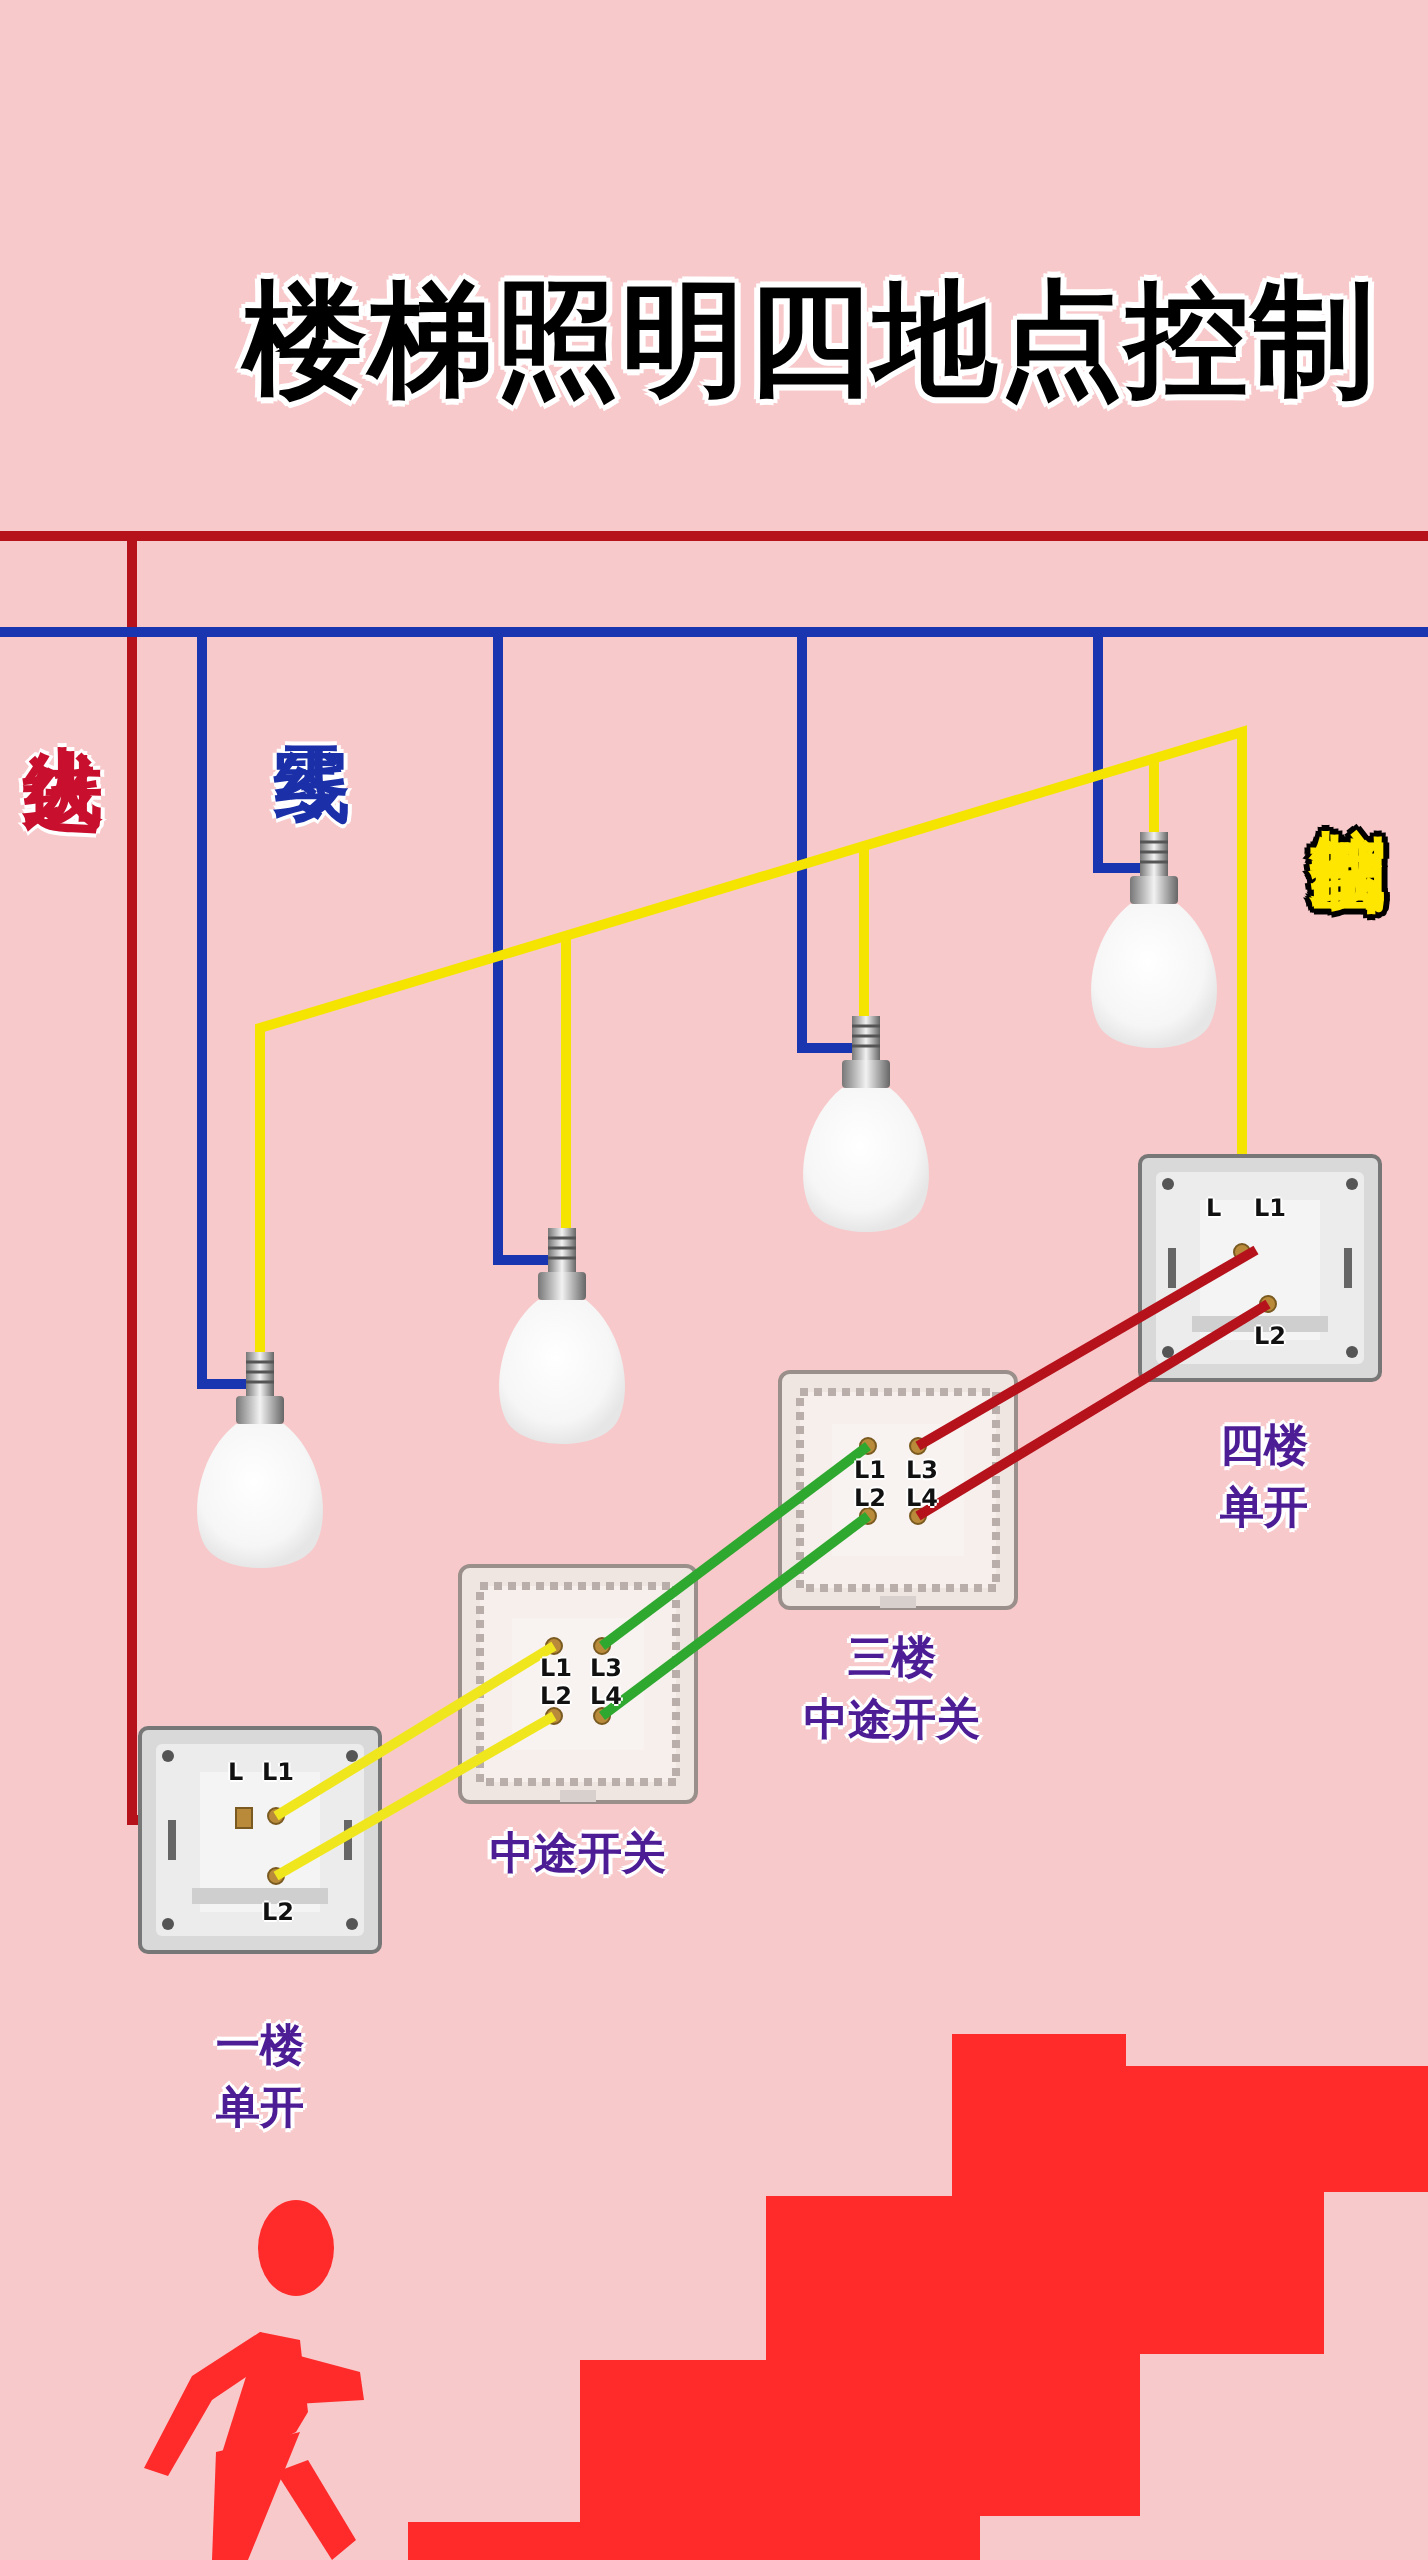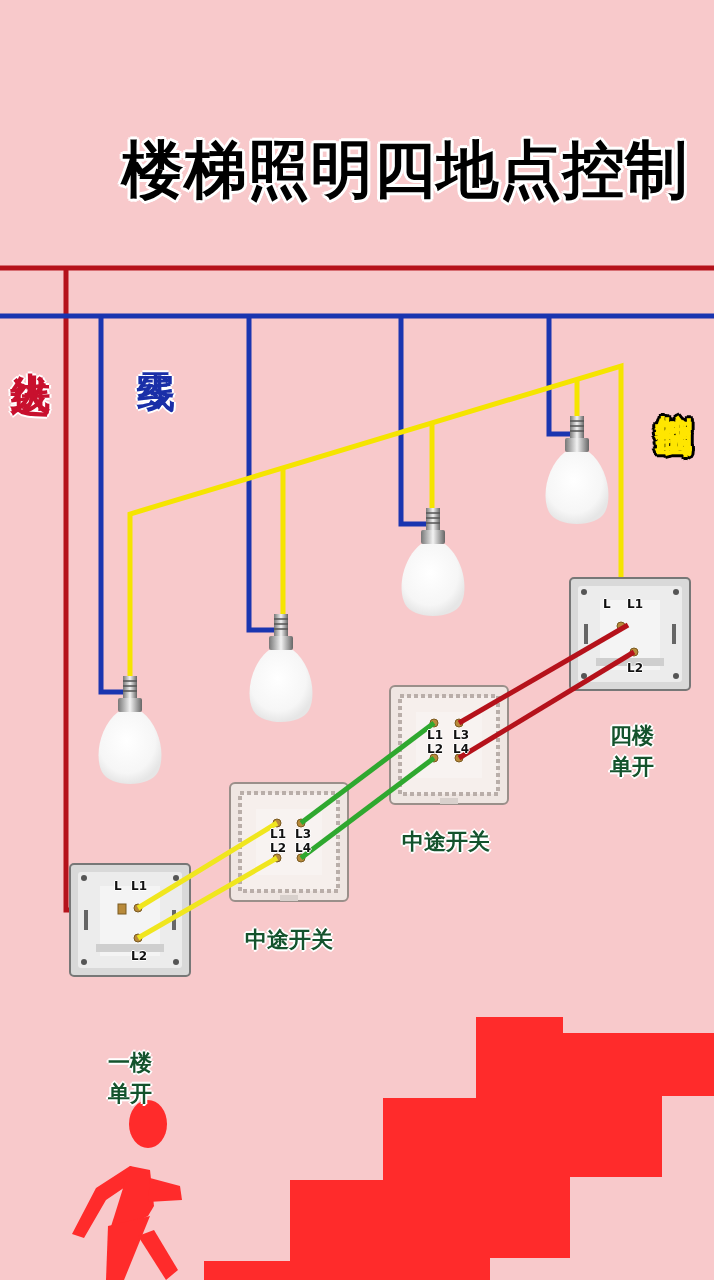--- a/index.html
+++ b/index.html
@@ -8,22 +8,22 @@
   svg { position:absolute; left:0; top:0; }
   .title { position:absolute; left:0; top:128px; width:714px; text-align:center; font-size:62px; font-weight:bold; color:#000; letter-spacing:1px;
     text-shadow: 3px 0 0 #fff,-3px 0 0 #fff,0 3px 0 #fff,0 -3px 0 #fff,2px 2px 0 #fff,-2px -2px 0 #fff,2px -2px 0 #fff,-2px 2px 0 #fff; padding-left: 48px; }
   .vlabel { position:absolute; writing-mode:vertical-rl; text-orientation:upright; font-weight:bold; letter-spacing:2px; }
   .live-label { left:4px; top:340px; font-size:40px; color:#c8102e;
     text-shadow:2px 0 0 #fff,-2px 0 0 #fff,0 2px 0 #fff,0 -2px 0 #fff; }
   .neutral-label { left:130px; top:342px; font-size:38px; color:#1a2fa8;
     text-shadow:2px 0 0 #fff,-2px 0 0 #fff,0 2px 0 #fff,0 -2px 0 #fff; }
   .ctrl-label { left:648px; top:384px; font-size:38px; color:#ffe600;
     text-shadow:3px 0 0 #000,-3px 0 0 #000,0 3px 0 #000,0 -3px 0 #000,2px 2px 0 #000,-2px -2px 0 #000,2px -2px 0 #000,-2px 2px 0 #000; }
-  .caption { position:absolute; text-align:center; font-weight:bold; font-size:22px; line-height:31px; color:#14532d;
-    text-shadow:2px 0 0 #fff,-2px 0 0 #fff,0 2px 0 #fff,0 -2px 0 #fff,1px 1px 0 #fff,-1px -1px 0 #fff;margin-top:12px; }
+  .caption { position:absolute; text-align:center; font-weight:bold; font-size:22px; line-height:31px; color:#4c1d95;
+    text-shadow:2px 0 0 #fff,-2px 0 0 #fff,0 2px 0 #fff,0 -2px 0 #fff,1px 1px 0 #fff,-1px -1px 0 #fff; }
   .term { position:absolute; font-size:12px; font-weight:bold; color:#111; line-height:13px;
     text-shadow:1px 0 0 #fff,-1px 0 0 #fff,0 1px 0 #fff,0 -1px 0 #fff; }
 </style>
 </head>
 <body>
 
 <div id="stage">
 
   <svg width="714" height="1280" viewBox="0 0 714 1280">
     <defs>
@@ -141,28 +141,29 @@
 
   <span class="term" style="left:427px;top:729px;">L1</span>
   <span class="term" style="left:427px;top:743px;">L2</span>
   <span class="term" style="left:453px;top:729px;">L3</span>
   <span class="term" style="left:453px;top:743px;">L4</span>
 
   <span class="term" style="left:603px;top:598px;">L</span>
   <span class="term" style="left:627px;top:598px;">L1</span>
   <span class="term" style="left:627px;top:662px;">L2</span>
 
-  <div class="caption" style="left:70px;top:1035px;width:120px;">
+  <div class="caption" style="left:70px;top:1008px;width:120px;">
     <div>一楼</div>
     <div>单开</div>
   </div>
   <div class="caption" style="left:219px;top:912px;width:140px;">
     <div>中途开关</div>
   </div>
   <div class="caption" style="left:376px;top:814px;width:140px;">
+    <div>三楼</div>
     <div>中途开关</div>
   </div>
   <div class="caption" style="left:572px;top:708px;width:120px;">
     <div>四楼</div>
     <div>单开</div>
   </div>
 
 </div>
 
 </body></html>

